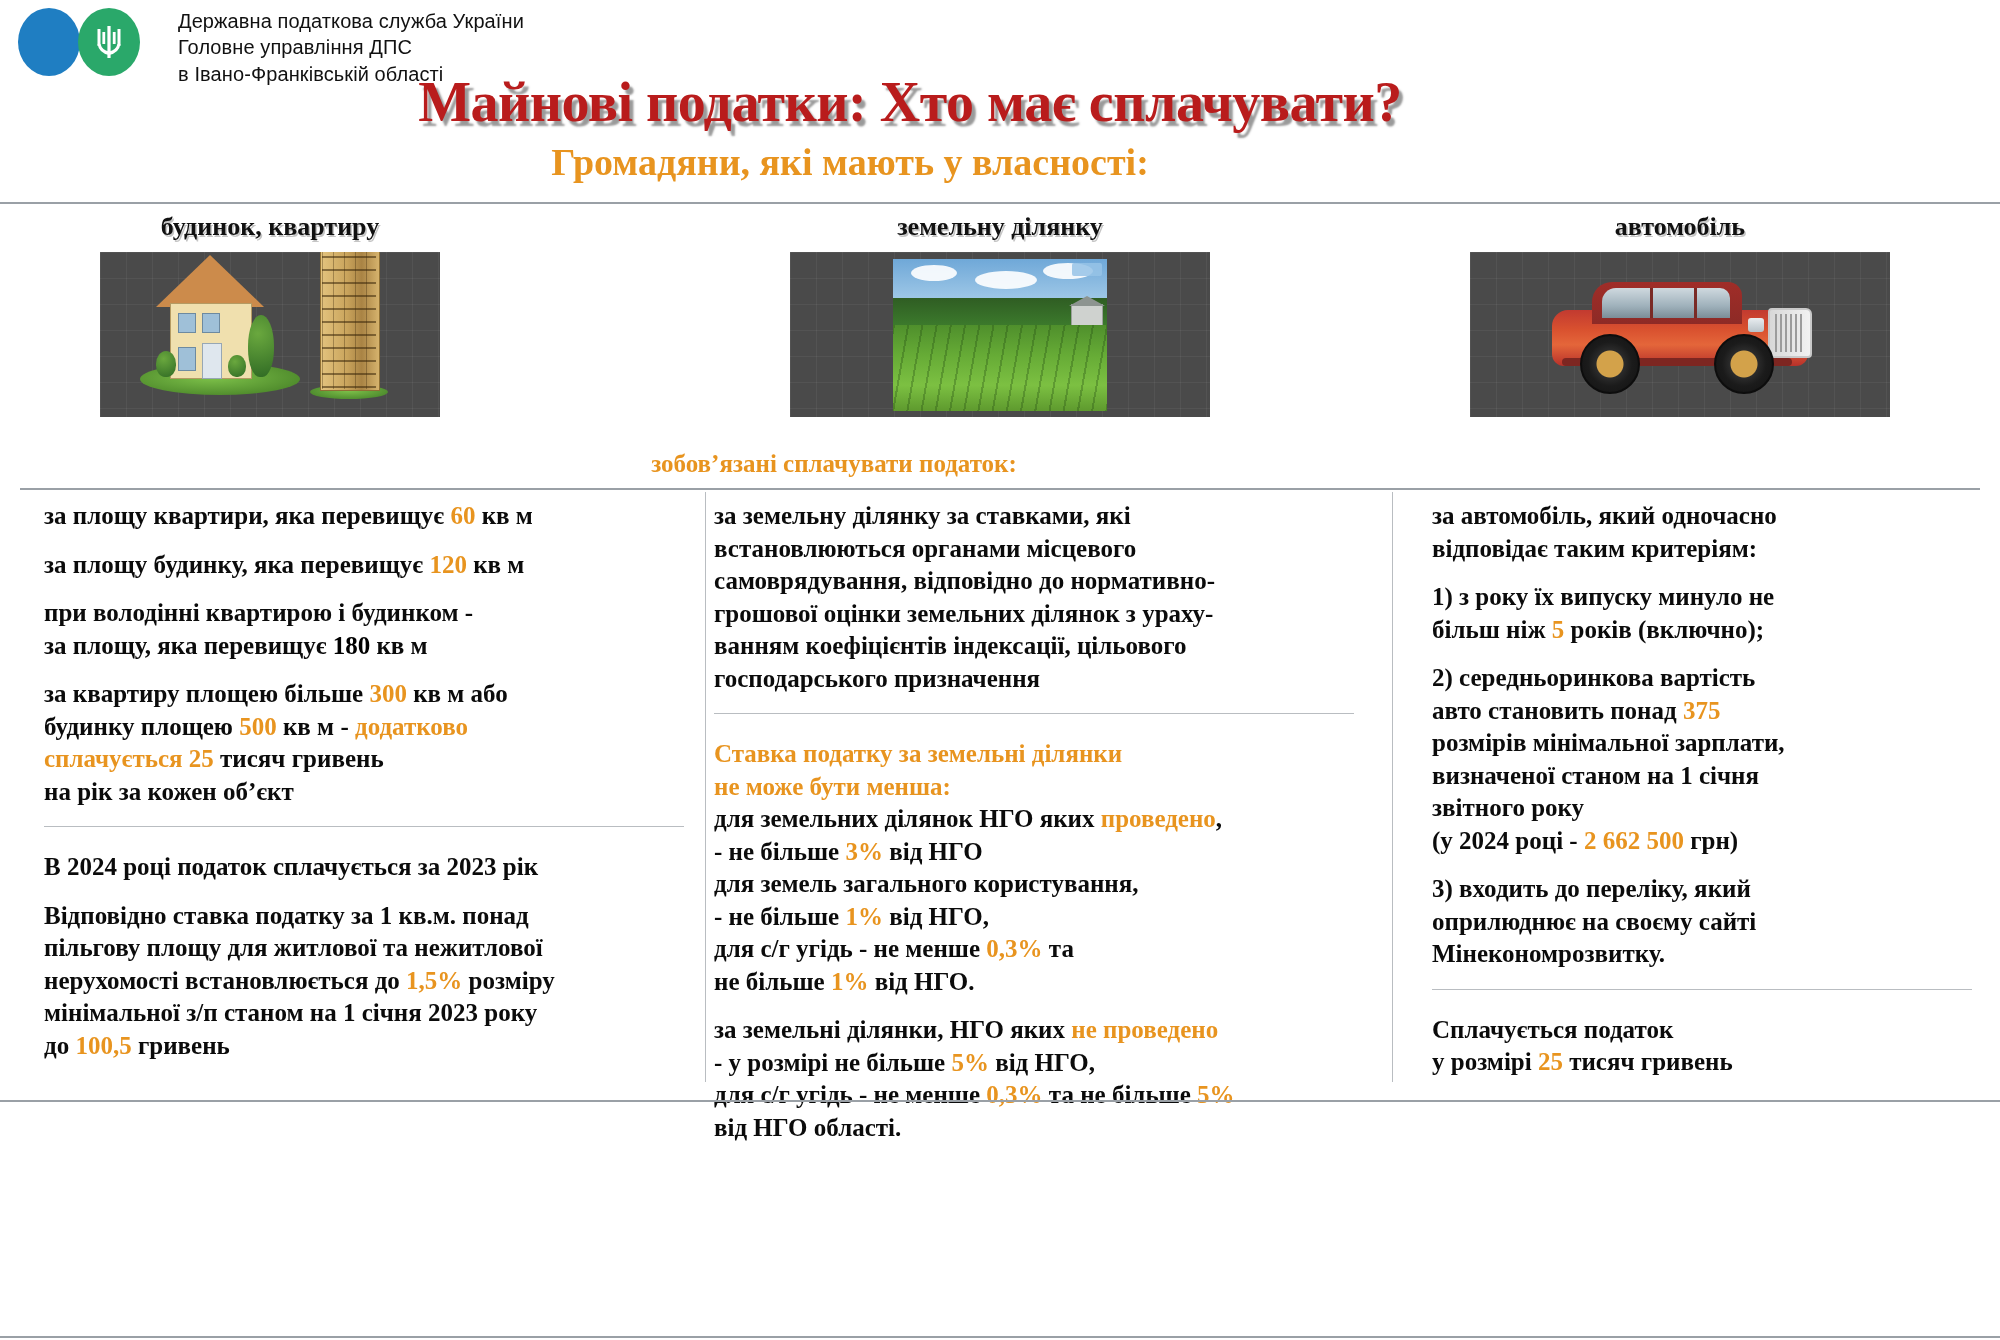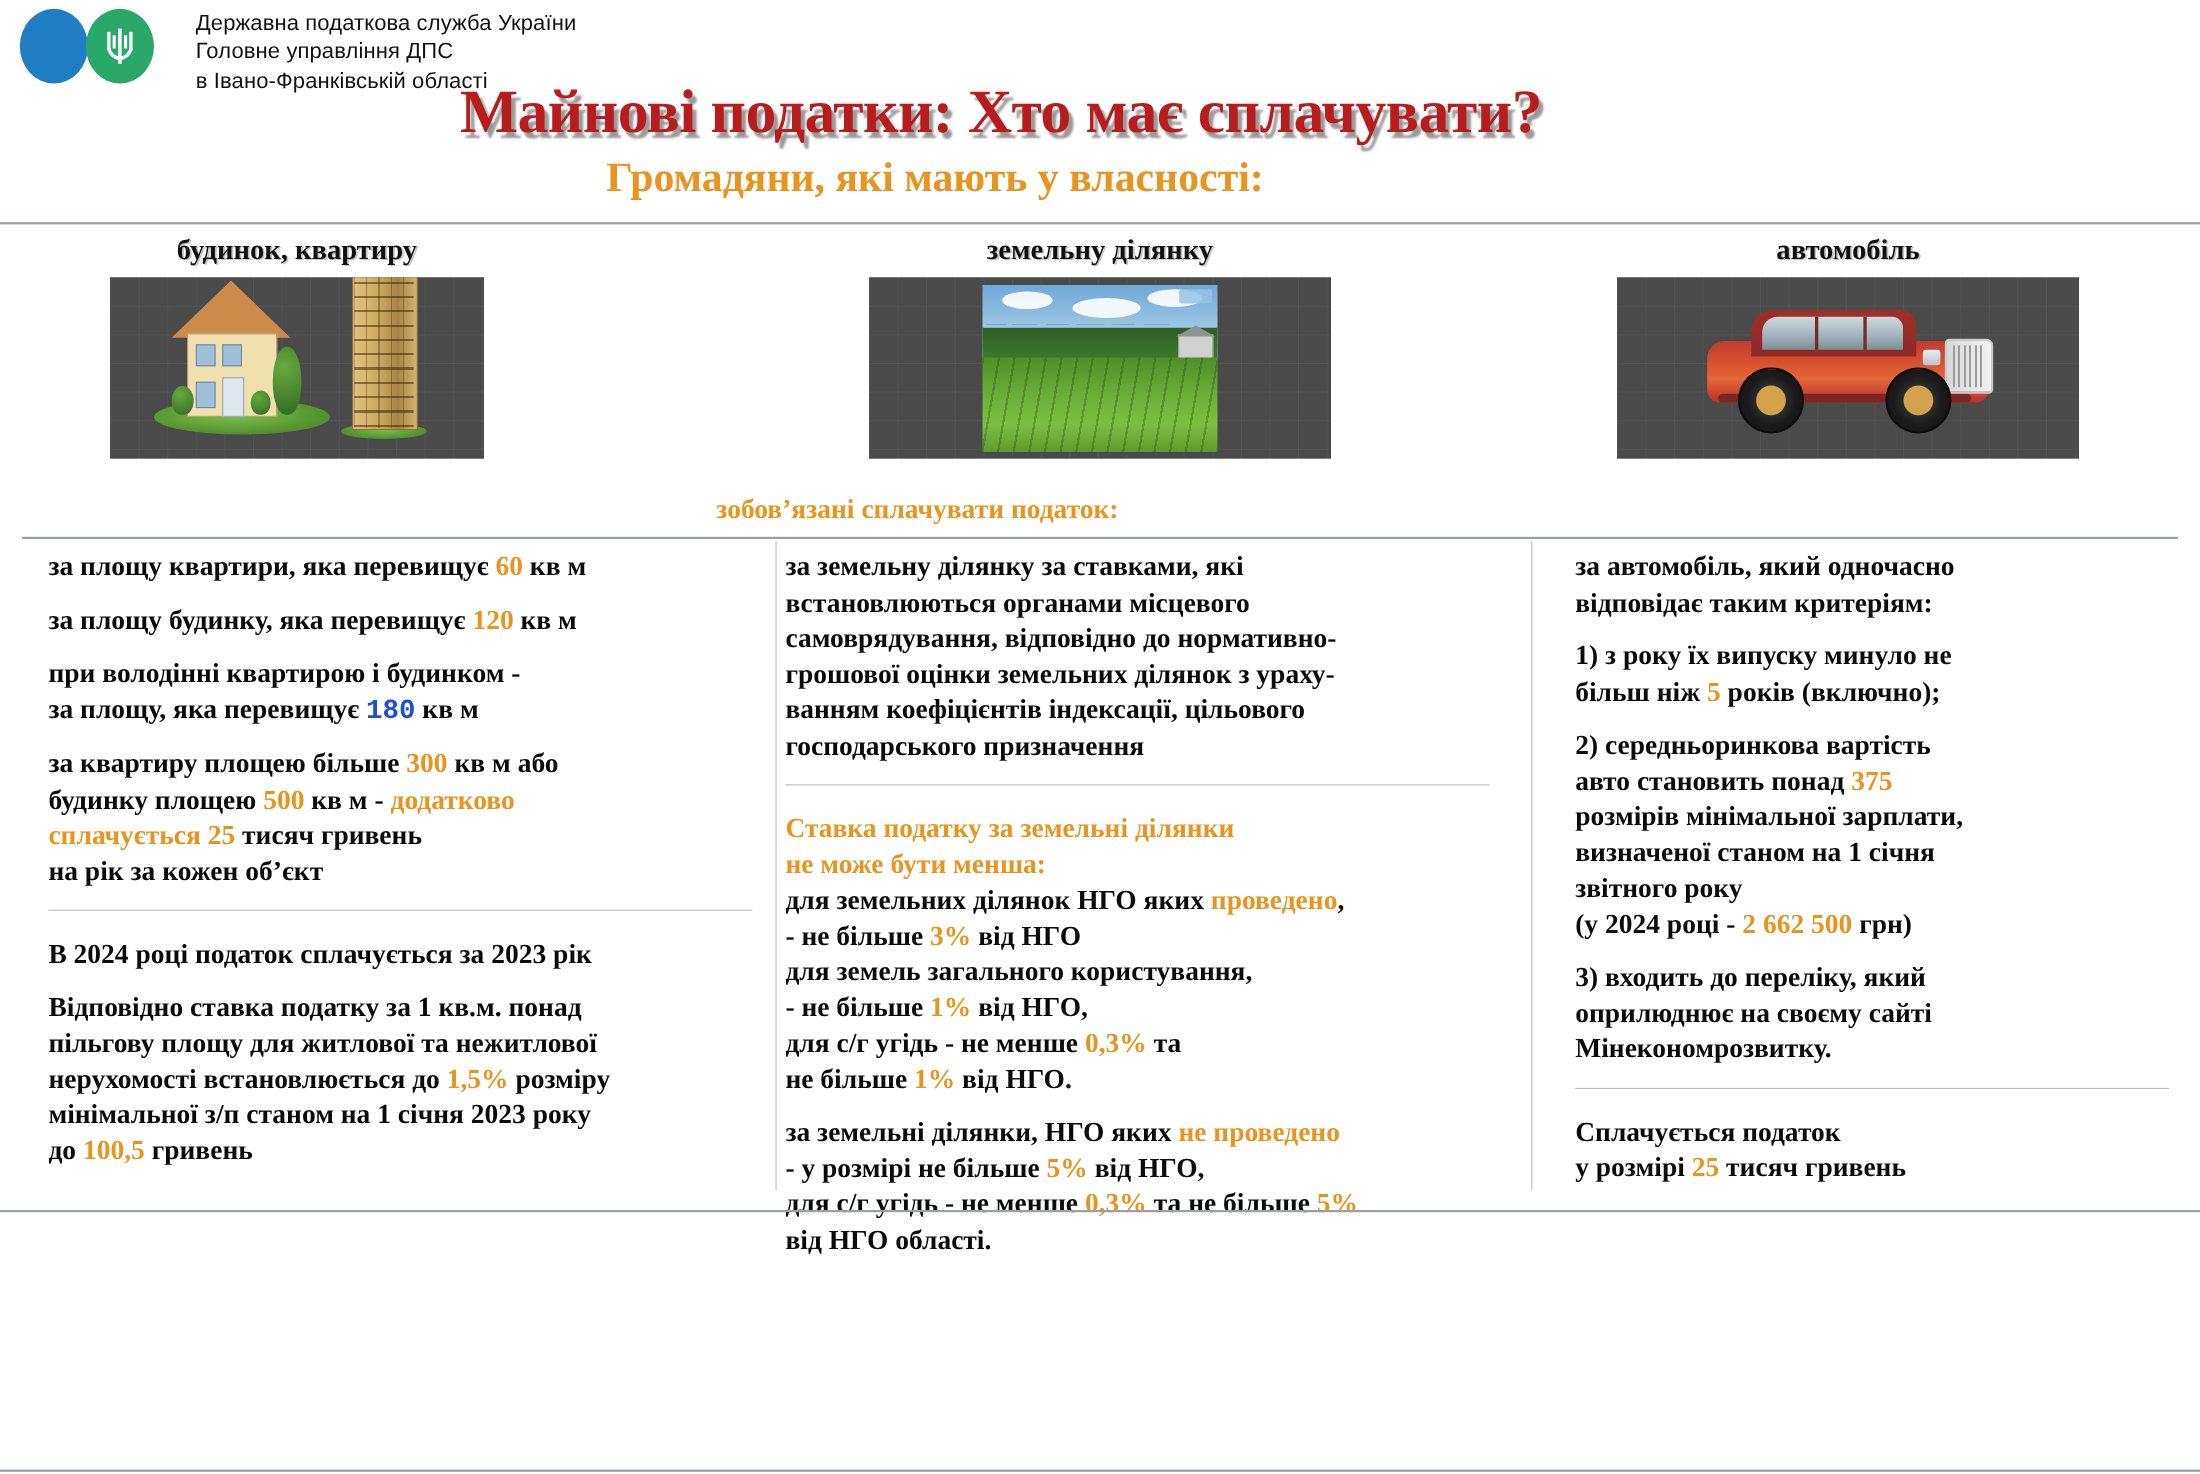--- a/index.html
+++ b/index.html
@@ -231,21 +231,21 @@
 
   <div class="obliged">зобов’язані сплачувати податок:</div>
 
   <div class="hrule" style="left:20px;top:488px;width:1960px;"></div>
   <div class="vdiv" style="left:705px;top:492px;height:590px;"></div>
   <div class="vdiv" style="left:1392px;top:492px;height:590px;"></div>
 
   <div class="col" id="col-property" style="left:44px;width:640px;">
       <p><span>за площу квартири, яка перевищує </span><span style="color: rgb(232, 148, 31);">60</span><span> кв м</span></p>
       <p><span>за площу будинку, яка перевищує </span><span style="color: rgb(232, 148, 31);">120</span><span> кв м</span></p>
-      <p><span>при володінні квартирою і будинком -</span><br><span>за площу, яка перевищує </span><span style="color: #1d4ed8; font-family: Liberation Mono, monospace;">180</span><span> кв м</span></p>
+      <p><span>при володінні квартирою і будинком -</span><br><span>за площу, яка перевищує </span><span style="color: #000000;">180</span><span> кв м</span></p>
       <p><span>за квартиру площею більше </span><span style="color: rgb(232, 148, 31);">300</span><span> кв м або</span><br><span>будинку площею </span><span style="color: rgb(232, 148, 31);">500</span><span> кв м - </span><span style="color: rgb(232, 148, 31);">додатково</span><br><span style="color: rgb(232, 148, 31);">сплачується 25</span><span> тисяч гривень</span><br><span>на рік за кожен об’єкт</span></p>
       <div class="divider"></div>
       <p><span>В 2024 році  податок сплачується за 2023 рік</span></p>
       <p><span>Відповідно ставка податку за 1 кв.м. понад</span><br><span>пільгову площу для житлової та нежитлової</span><br><span>нерухомості встановлюється до </span><span style="color: rgb(232, 148, 31);">1,5%</span><span> розміру</span><br><span>мінімальної з/п станом на 1 січня 2023 року</span><br><span>до </span><span style="color: rgb(232, 148, 31);">100,5</span><span> гривень</span></p>
     </div>
   <div class="col" id="col-land" style="left:714px;width:640px;">
       <p><span>за земельну ділянку за ставками, які</span><br><span>встановлюються органами місцевого</span><br><span>самоврядування, відповідно до нормативно-</span><br><span>грошової оцінки земельних ділянок з ураху-</span><br><span>ванням коефіцієнтів індексації, цільового</span><br><span>господарського призначення</span></p>
       <div class="divider"></div>
       <p><span style="color: rgb(232, 148, 31);">Ставка податку за земельні ділянки</span><br><span style="color: rgb(232, 148, 31);">не може бути менша:</span><br><span>для земельних ділянок НГО яких </span><span style="color: rgb(232, 148, 31);">проведено</span><span>,</span><br><span>- не більше </span><span style="color: rgb(232, 148, 31);">3%</span><span> від НГО</span><br><span>для земель загального користування,</span><br><span>- не більше </span><span style="color: rgb(232, 148, 31);">1%</span><span> від НГО,</span><br><span>для с/г угідь - не менше </span><span style="color: rgb(232, 148, 31);">0,3%</span><span> та</span><br><span>не більше </span><span style="color: rgb(232, 148, 31);">1%</span><span> від НГО.</span></p>
       <p><span>за земельні ділянки, НГО яких </span><span style="color: rgb(232, 148, 31);">не проведено</span><br><span>- у розмірі не більше </span><span style="color: rgb(232, 148, 31);">5%</span><span> від НГО,</span><br><span>для с/г угідь - не менше </span><span style="color: rgb(232, 148, 31);">0,3%</span><span> та не більше </span><span style="color: rgb(232, 148, 31);">5%</span><br><span>від НГО області.</span></p>

